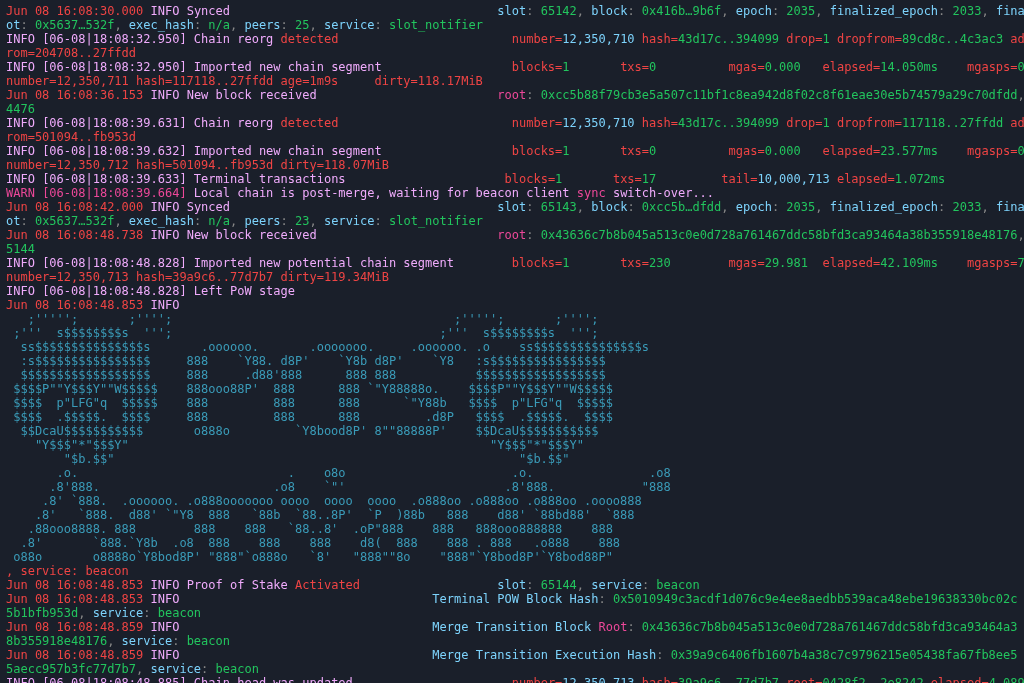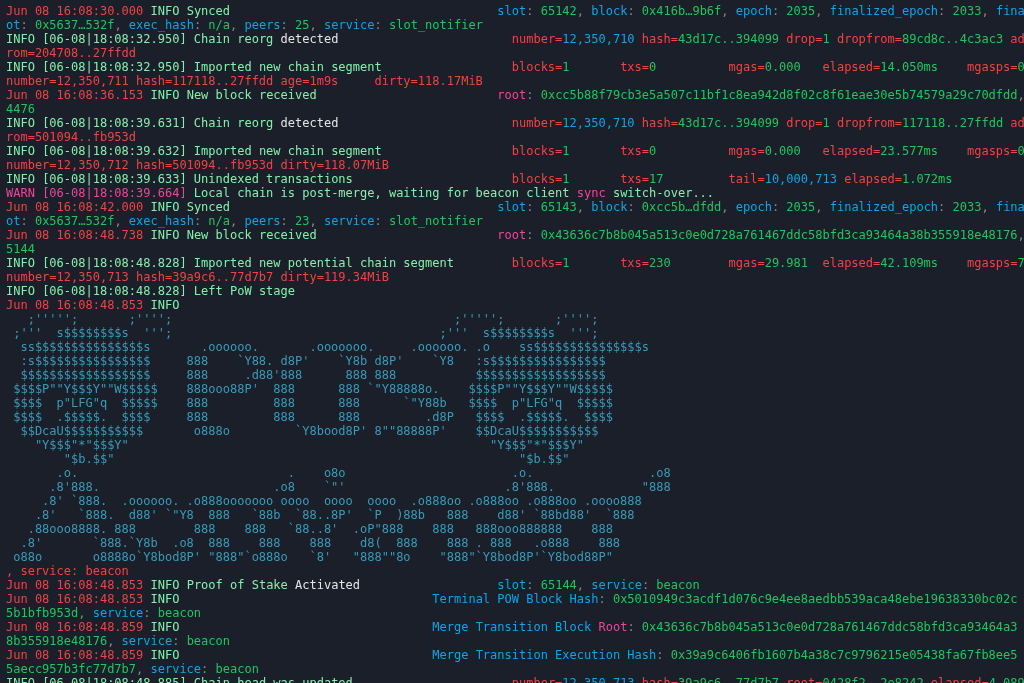--- a/index.html
+++ b/index.html
@@ -1,40 +1,40 @@
 <!DOCTYPE html>
 <html><head>
 <meta charset="utf-8">
 <style>
   html,body{margin:0;padding:0;background:#1a1f2a;width:1024px;height:683px;overflow:hidden}
   pre{margin:0;padding:4px 6px;font:12px/14px "Consolas","Menlo",monospace;white-space:pre;color:#888}
-  .g{color:#86efac}   
-  .c{color:#0ea5e9}   
+  .g{color:#f0abfc}   
+  .c{color:#7dd3fc}   
   .y{color:#ec4899}   
   .w{color:#22c55e}      
   .d{color:#ef4444}      
-  .bg{color:#e5e5e5}  
+  .bg{color:#ef4444}  
   .art{color:#3a9bb8} 
 </style>
 </head>
 <body>
 
 <pre><span class="d">Jun 08 16:08:30.000</span> <span class="g">INFO</span> <span class="g">Synced</span>                                     <span class="c">slot</span>: <span class="w">65142</span>, <span class="c">block</span>: <span class="w">0x416b…9b6f</span>, <span class="c">epoch</span>: <span class="w">2035</span>, <span class="c">finalized_epoch</span>: <span class="w">2033</span>, <span class="c">finalized_ro</span>
 <span class="c">ot</span>: <span class="w">0x5637…532f</span>, <span class="c">exec_hash</span>: <span class="w">n/a</span>, <span class="c">peers</span>: <span class="w">25</span>, <span class="c">service</span>: <span class="w">slot_notifier</span>
 <span class="g">INFO </span><span class="g">[06-08|18:08:32.950]</span> <span class="g">Chain reorg</span> <span class="bg">detected</span>                        <span class="d">number=</span><span class="c">12,350,710</span> <span class="d">hash=</span><span class="w">43d17c..394099</span> <span class="d">drop=</span><span class="w">1</span> <span class="d">dropfrom=</span><span class="w">89cd8c..4c3ac3</span> <span class="d">add=</span> 
 <span class="d">rom=204708..27ffdd</span>
 <span class="g">INFO </span><span class="g">[06-08|18:08:32.950]</span> <span class="g">Imported new chain segment</span>                  <span class="d">blocks=</span><span class="w">1</span>       <span class="d">txs=</span><span class="w">0</span>          <span class="d">mgas=</span><span class="w">0.000</span>   <span class="d">elapsed=</span><span class="w">14.050ms</span>    <span class="d">mgasps=</span><span class="w">0.000</span>
 <span class="d">number=12,350,711 hash=117118..27ffdd age=1m9s     dirty=118.17MiB</span>
 <span class="d">Jun 08 16:08:36.153</span> <span class="g">INFO</span> <span class="g">New block received</span>                         <span class="y">root</span>: <span class="w">0xcc5b88f79cb3e5a507c11bf1c8ea942d8f02c8f61eae30e5b74579a29c70dfdd</span>, : 
 <span class="w">4476</span>
 <span class="g">INFO </span><span class="g">[06-08|18:08:39.631]</span> <span class="g">Chain reorg</span> <span class="bg">detected</span>                        <span class="d">number=</span><span class="c">12,350,710</span> <span class="d">hash=</span><span class="w">43d17c..394099</span> <span class="d">drop=</span><span class="w">1</span> <span class="d">dropfrom=</span><span class="w">117118..27ffdd</span> <span class="d">add=</span> 
 <span class="d">rom=501094..fb953d</span>
 <span class="g">INFO </span><span class="g">[06-08|18:08:39.632]</span> <span class="g">Imported new chain segment</span>                  <span class="d">blocks=</span><span class="w">1</span>       <span class="d">txs=</span><span class="w">0</span>          <span class="d">mgas=</span><span class="w">0.000</span>   <span class="d">elapsed=</span><span class="w">23.577ms</span>    <span class="d">mgasps=</span><span class="w">0.000</span>
 <span class="d">number=12,350,712 hash=501094..fb953d dirty=118.07MiB</span>
-<span class="g">INFO </span><span class="g">[06-08|18:08:39.633]</span> <span class="g">Unindexed transactions</span>                      <span class="d">blocks=</span><span class="w">1</span>       <span class="d">txs=</span><span class="w">17</span>         <span class="d">tail=</span><span class="c">10,000,713</span> <span class="d">elapsed=</span><span class="w">1.072ms</span>
+<span class="g">INFO </span><span class="g">[06-08|18:08:39.633]</span> <span class="g">Terminal transactions</span>                      <span class="d">blocks=</span><span class="w">1</span>       <span class="d">txs=</span><span class="w">17</span>         <span class="d">tail=</span><span class="c">10,000,713</span> <span class="d">elapsed=</span><span class="w">1.072ms</span>
 <span class="y">WARN </span><span class="y">[06-08|18:08:39.664]</span> <span class="g">Local chain is post-merge, waiting for beacon client</span> <span class="y">sync</span> <span class="g">switch-over...</span>
 <span class="d">Jun 08 16:08:42.000</span> <span class="g">INFO</span> <span class="g">Synced</span>                                     <span class="c">slot</span>: <span class="w">65143</span>, <span class="c">block</span>: <span class="w">0xcc5b…dfdd</span>, <span class="c">epoch</span>: <span class="w">2035</span>, <span class="c">finalized_epoch</span>: <span class="w">2033</span>, <span class="c">finalized_ro</span>
 <span class="c">ot</span>: <span class="w">0x5637…532f</span>, <span class="c">exec_hash</span>: <span class="w">n/a</span>, <span class="c">peers</span>: <span class="w">23</span>, <span class="c">service</span>: <span class="w">slot_notifier</span>
 <span class="d">Jun 08 16:08:48.738</span> <span class="g">INFO</span> <span class="g">New block received</span>                         <span class="y">root</span>: <span class="w">0x43636c7b8b045a513c0e0d728a761467ddc58bfd3ca93464a38b355918e48176</span>, : 
 <span class="w">5144</span>
 <span class="g">INFO </span><span class="g">[06-08|18:08:48.828]</span> <span class="g">Imported new potential chain segment</span>        <span class="d">blocks=</span><span class="w">1</span>       <span class="d">txs=</span><span class="w">230</span>        <span class="d">mgas=</span><span class="w">29.981</span>  <span class="d">elapsed=</span><span class="w">42.109ms</span>    <span class="d">mgasps=</span><span class="w">711.979</span>
 <span class="d">number=12,350,713 hash=39a9c6..77d7b7 dirty=119.34MiB</span>
 <span class="g">INFO </span><span class="g">[06-08|18:08:48.828]</span> <span class="g">Left PoW stage</span>
 <span class="d">Jun 08 16:08:48.853</span> <span class="g">INFO</span><span class="art">
    ;''''';       ;'''';                                       ;''''';       ;'''';

